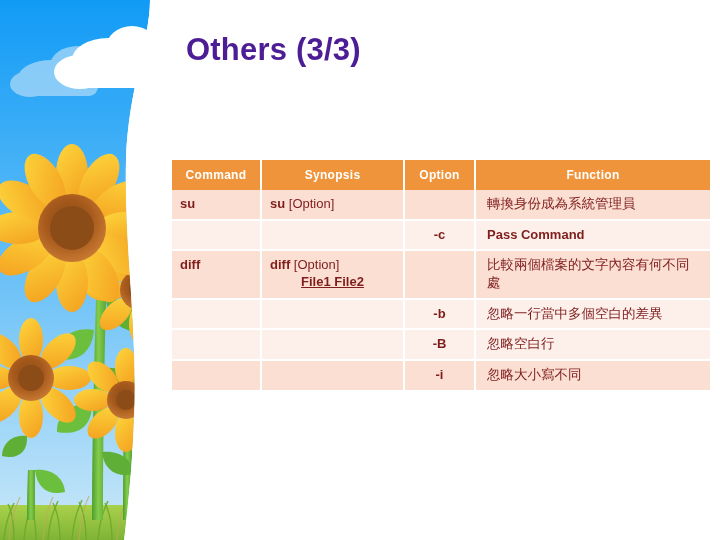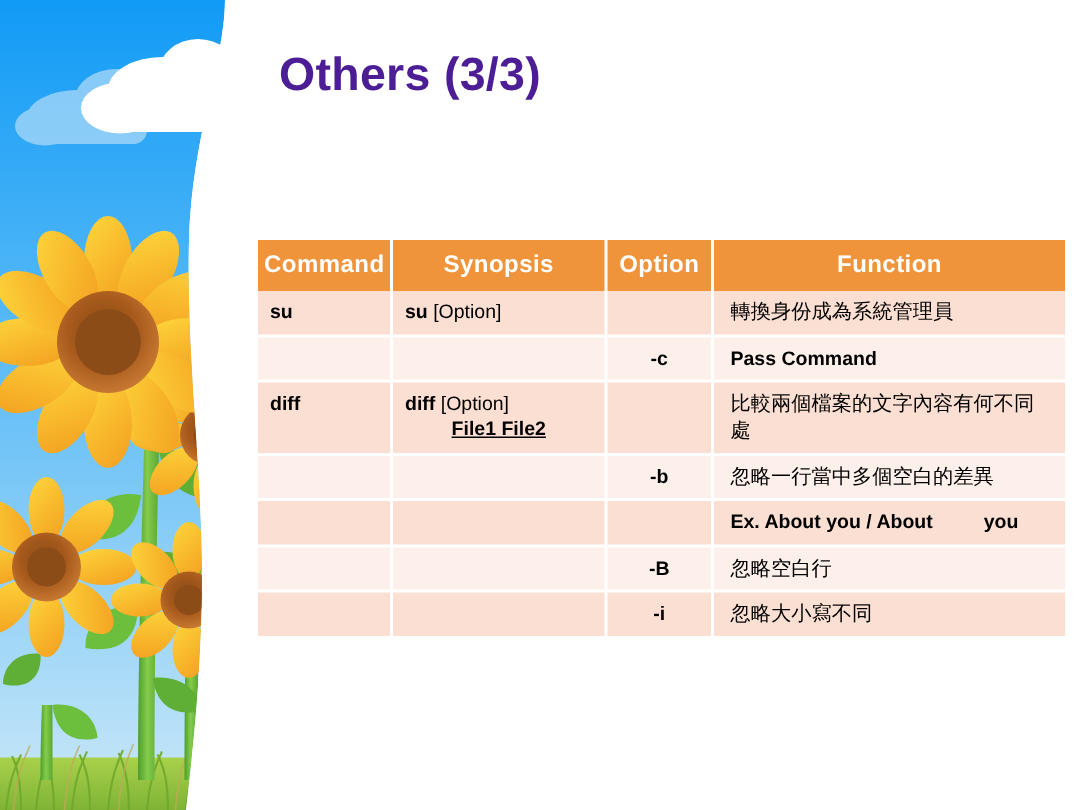--- a/index.html
+++ b/index.html
@@ -47,32 +47,32 @@
     table-layout: fixed;
   }
   .cmd-table col.c-command  { width: 89px; }
   .cmd-table col.c-synopsis { width: 143px; }
   .cmd-table col.c-option   { width: 71px; }
   .cmd-table col.c-function { width: 235px; }
 
   .cmd-table th {
     background: #F0943C;
     color: #ffffff;
-    font-size: 16px;
+    font-size: 12px;
     font-weight: bold;
     text-align: center;
     padding: 8px 4px 8px 4px;
     border-right: 2px solid #ffffff;
     letter-spacing: 0.3px;
   }
   .cmd-table th:last-child { border-right: none; }
 
   .cmd-table td {
     font-size: 13px;
-    color: #000000;
+    color: #7f1d1d;
     vertical-align: top;
     padding: 5px 8px 6px 8px;
     border-right: 2px solid #ffffff;
     border-bottom: 2px solid #ffffff;
     line-height: 1.32;
   }
   .cmd-table td:last-child { border-right: none; padding-left: 11px; }
 
   tr.shade-a td { background: #FBDFD2; }
   tr.shade-b td { background: #FDF0EA; }
@@ -314,47 +314,37 @@
       <td class="cell-cmd"></td>
       <td>
         <span class="syn-name"></span><span class="syn-opt"></span>
       </td>
       <td class="cell-opt">-b</td>
       <td>
         <span class="fn-cjk">忽略一行當中多個空白的差異</span>
       </td>
     </tr>
 
+
+    <tr class="shade-b">
+      <td class="cell-cmd"></td>
+      <td>
+        <span class="syn-name"></span>
+      </td>
+      <td class="cell-opt">-B</td>
+      <td>
+        <span class="fn-cjk">忽略空白行</span>
+      </td>
+    </tr>
+
     <tr class="shade-a">
       <td class="cell-cmd"></td>
       <td>
         <span class="syn-name"></span>
       </td>
-      <td class="cell-opt"></td>
-      <td>
-        <span class="fn-latin">Ex. About you / About</span><span class="fn-gap"></span><span class="fn-latin">you</span>
-      </td>
-    </tr>
-
-    <tr class="shade-b">
-      <td class="cell-cmd"></td>
-      <td>
-        <span class="syn-name"></span>
-      </td>
-      <td class="cell-opt">-B</td>
-      <td>
-        <span class="fn-cjk">忽略空白行</span>
-      </td>
-    </tr>
-
-    <tr class="shade-a">
-      <td class="cell-cmd"></td>
-      <td>
-        <span class="syn-name"></span>
-      </td>
       <td class="cell-opt">-i</td>
       <td>
         <span class="fn-cjk">忽略大小寫不同</span>
       </td>
     </tr>
 
   </tbody>
 </table>
 
 </body></html>

